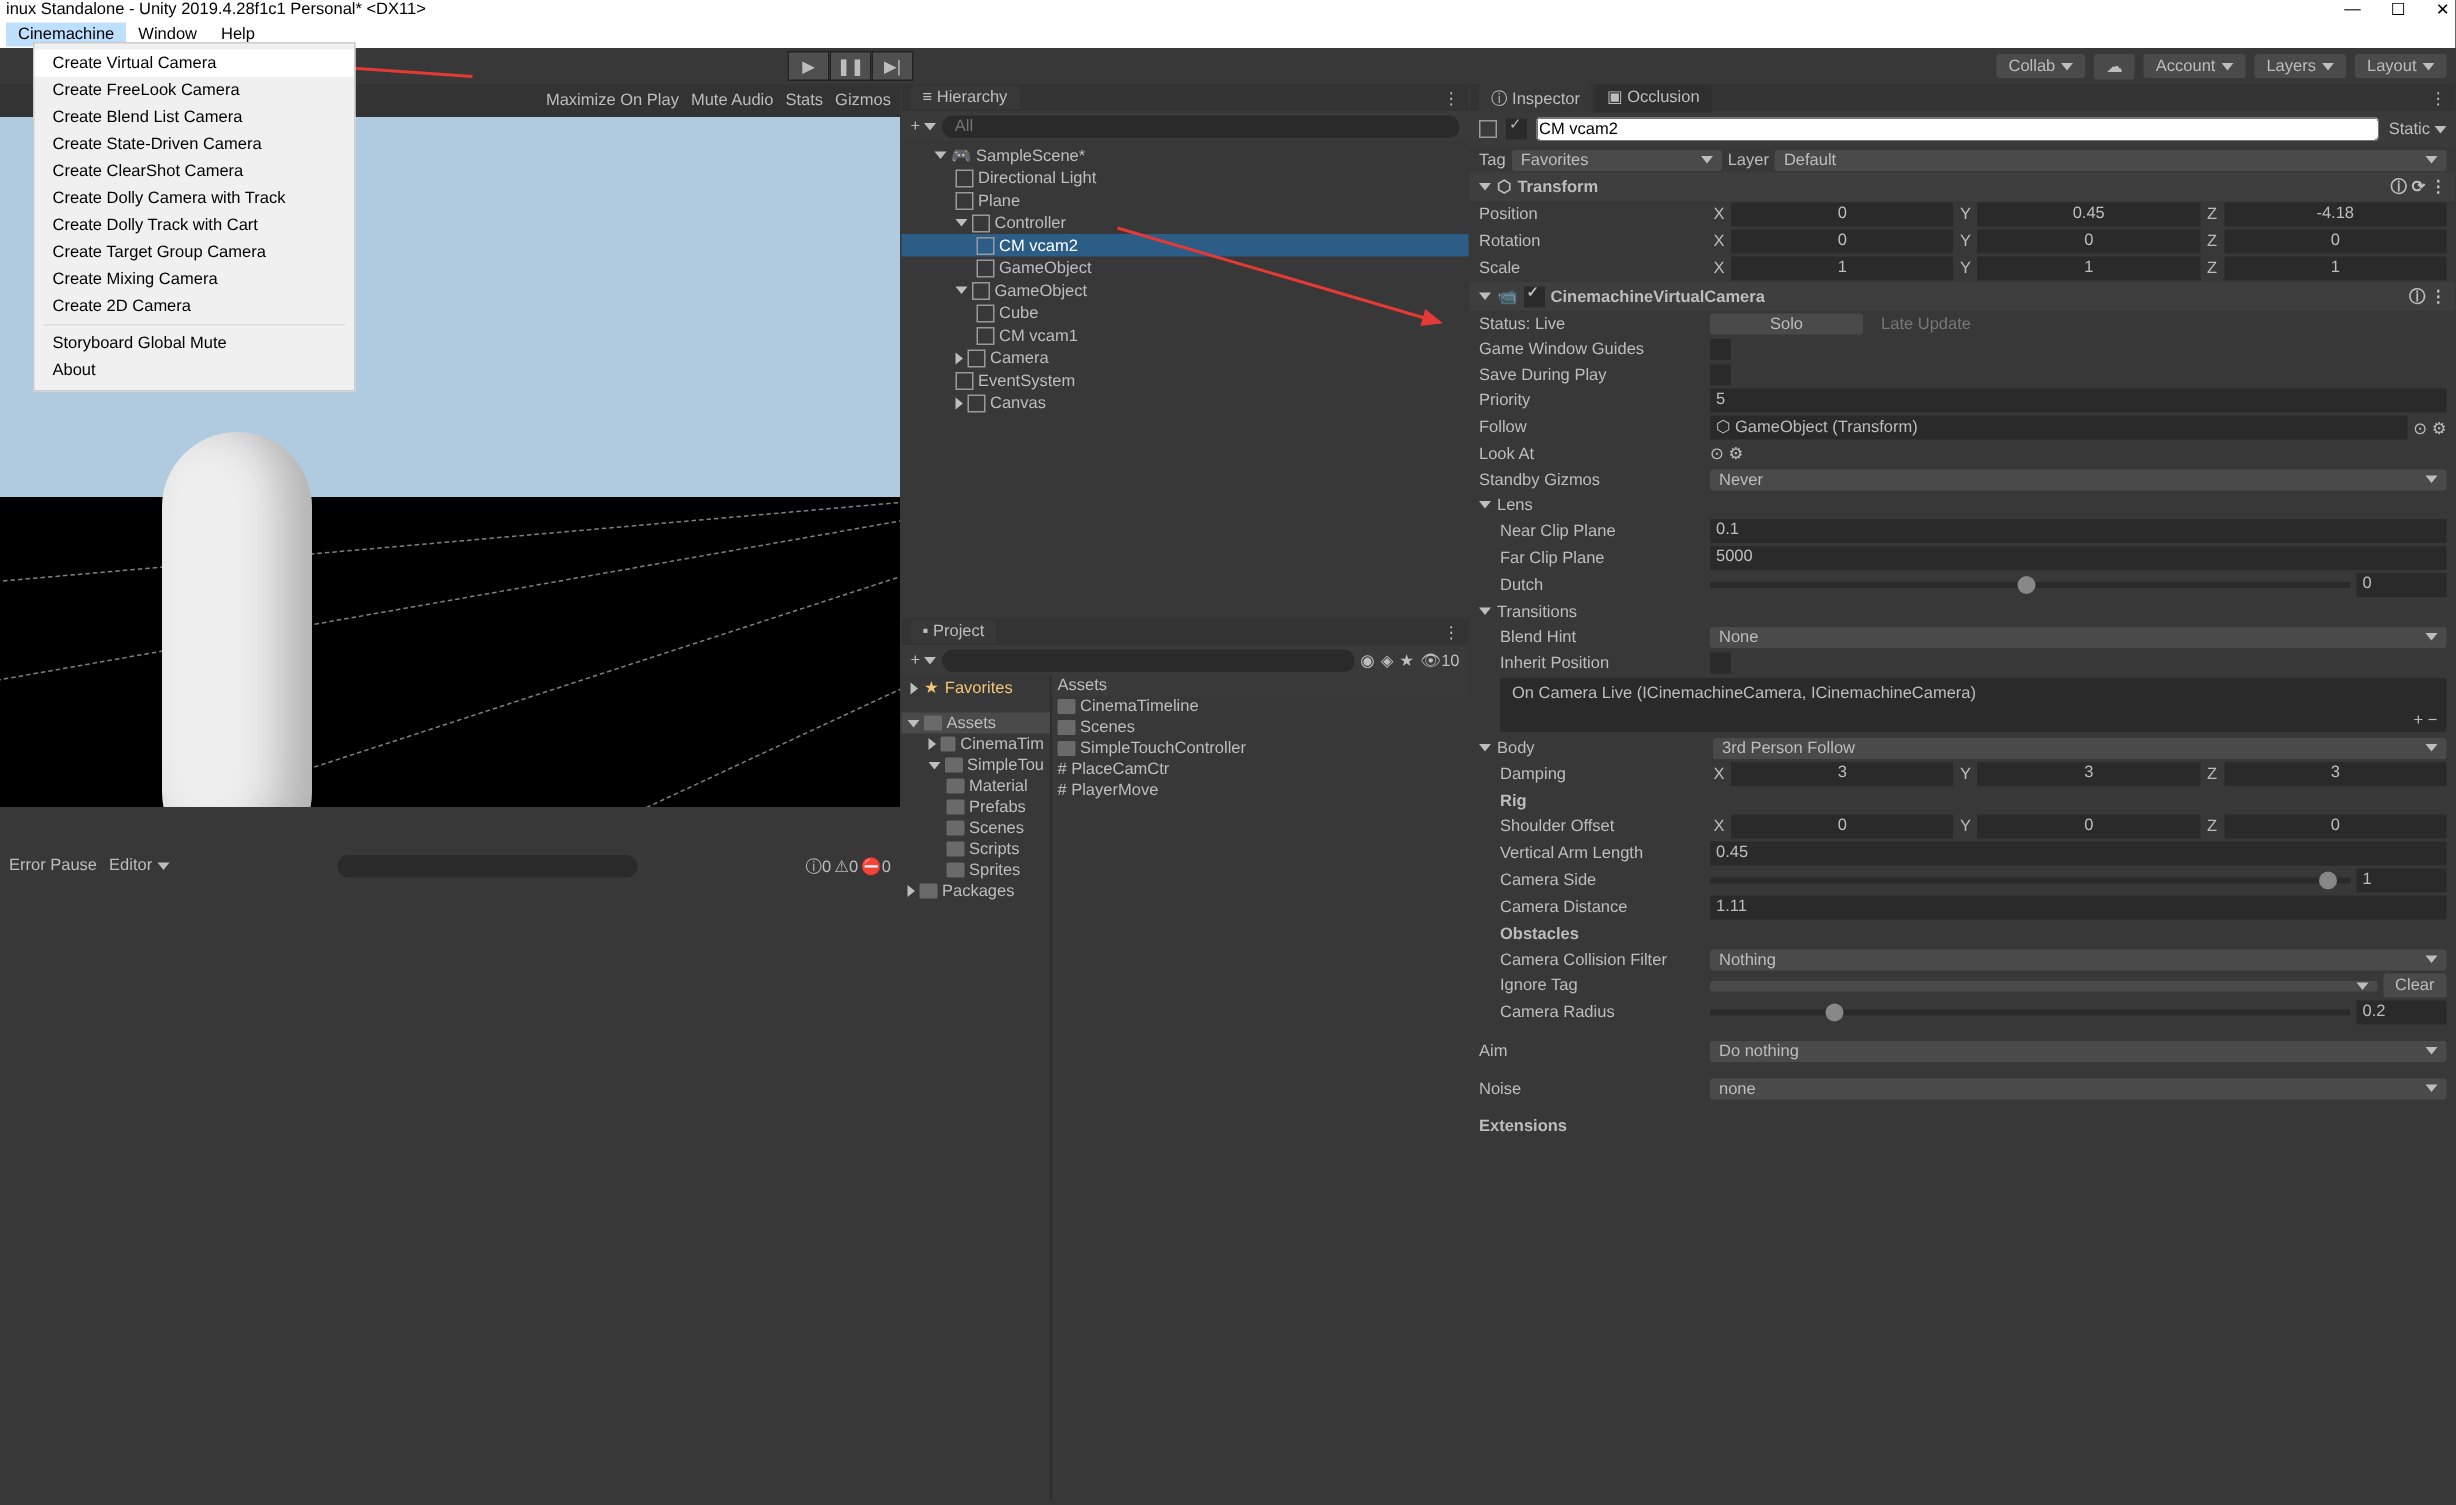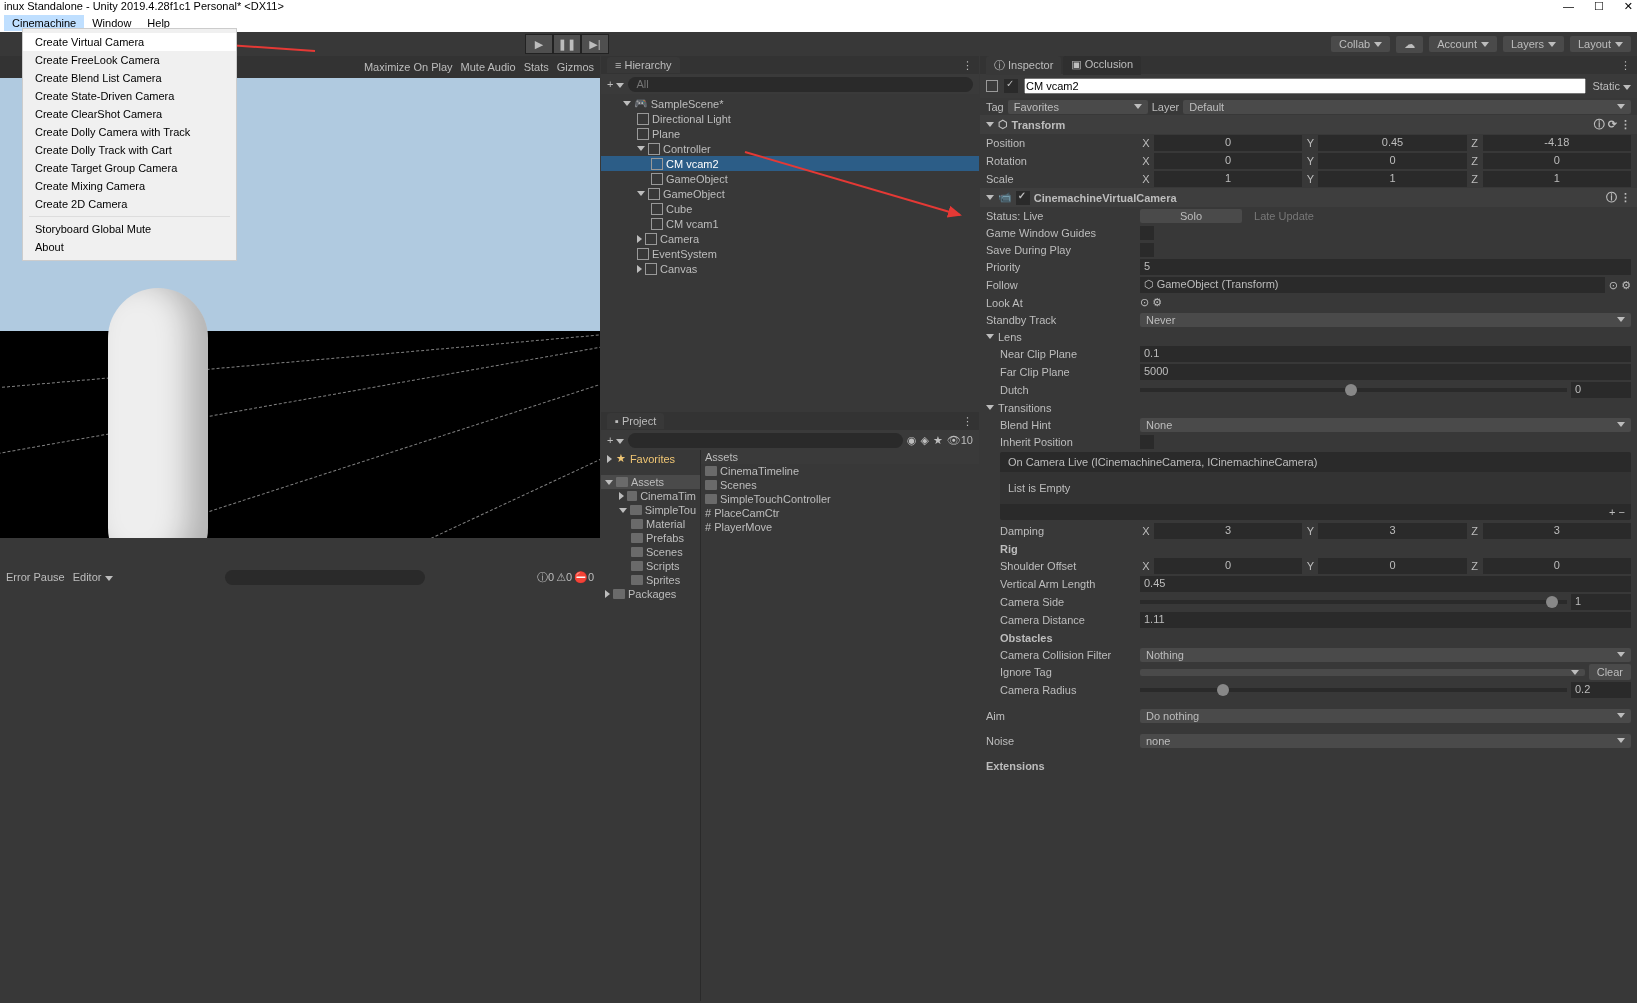--- a/index.html
+++ b/index.html
@@ -403,21 +403,21 @@
         <span class="label">Save During Play</span>
         <span class="check"></span>
       </div>
   <div class="insp-row">
         <span class="label">Priority</span>
         <span class="field" style="flex:1;">5</span>
       </div>
   <div class="insp-row"><span class="label">Follow</span><span class="field" style="flex:1;">⬡ <span>GameObject (Transform)</span></span> ⊙ ⚙</div>
   <div class="insp-row"><span class="label">Look At</span> ⊙ ⚙</div>
   <div class="insp-row">
-        <span class="label">Standby Track</span>
+        <span class="label">Standby Gizmos</span>
         <div class="dropdown-field">
           <span>Never</span>
           <span class="tri"></span>
         </div>
       </div>
   <div class="insp-row">
         <span class="tri"></span> 
         <span>Lens</span>
       </div>
   <div class="insp-row">
@@ -445,23 +445,30 @@
           <span>None</span>
           <span class="tri"></span>
         </div>
       </div>
   <div class="insp-row">
         <span class="label" style="padding-left:14px;">Inherit Position</span>
         <span class="check"></span>
       </div>
   <div class="event-box">
     <div style="padding:4px 8px;">On Camera Live (ICinemachineCamera, ICinemachineCamera)</div>
-    <div style="padding:10px 8px; background:#333;">List is Empty</div>
     <div style="text-align:right; padding:2px 6px;"><span>+</span> <span>−</span></div>
   </div>
+  <div class="insp-row">
+        <span class="tri"></span> 
+        <span class="label" style="flex:0 0 140px;">Body</span>
+        <div class="dropdown-field">
+          <span>3rd Person Follow</span>
+          <span class="tri"></span>
+        </div>
+      </div>
   <div class="insp-row">
         <span class="label" style="padding-left:14px;">Damping</span>
     <div class="xyz">
           <span>X</span>
           <span class="field">3</span>
           <span>Y</span>
           <span class="field">3</span>
           <span>Z</span>
           <span class="field">3</span>
         </div>

